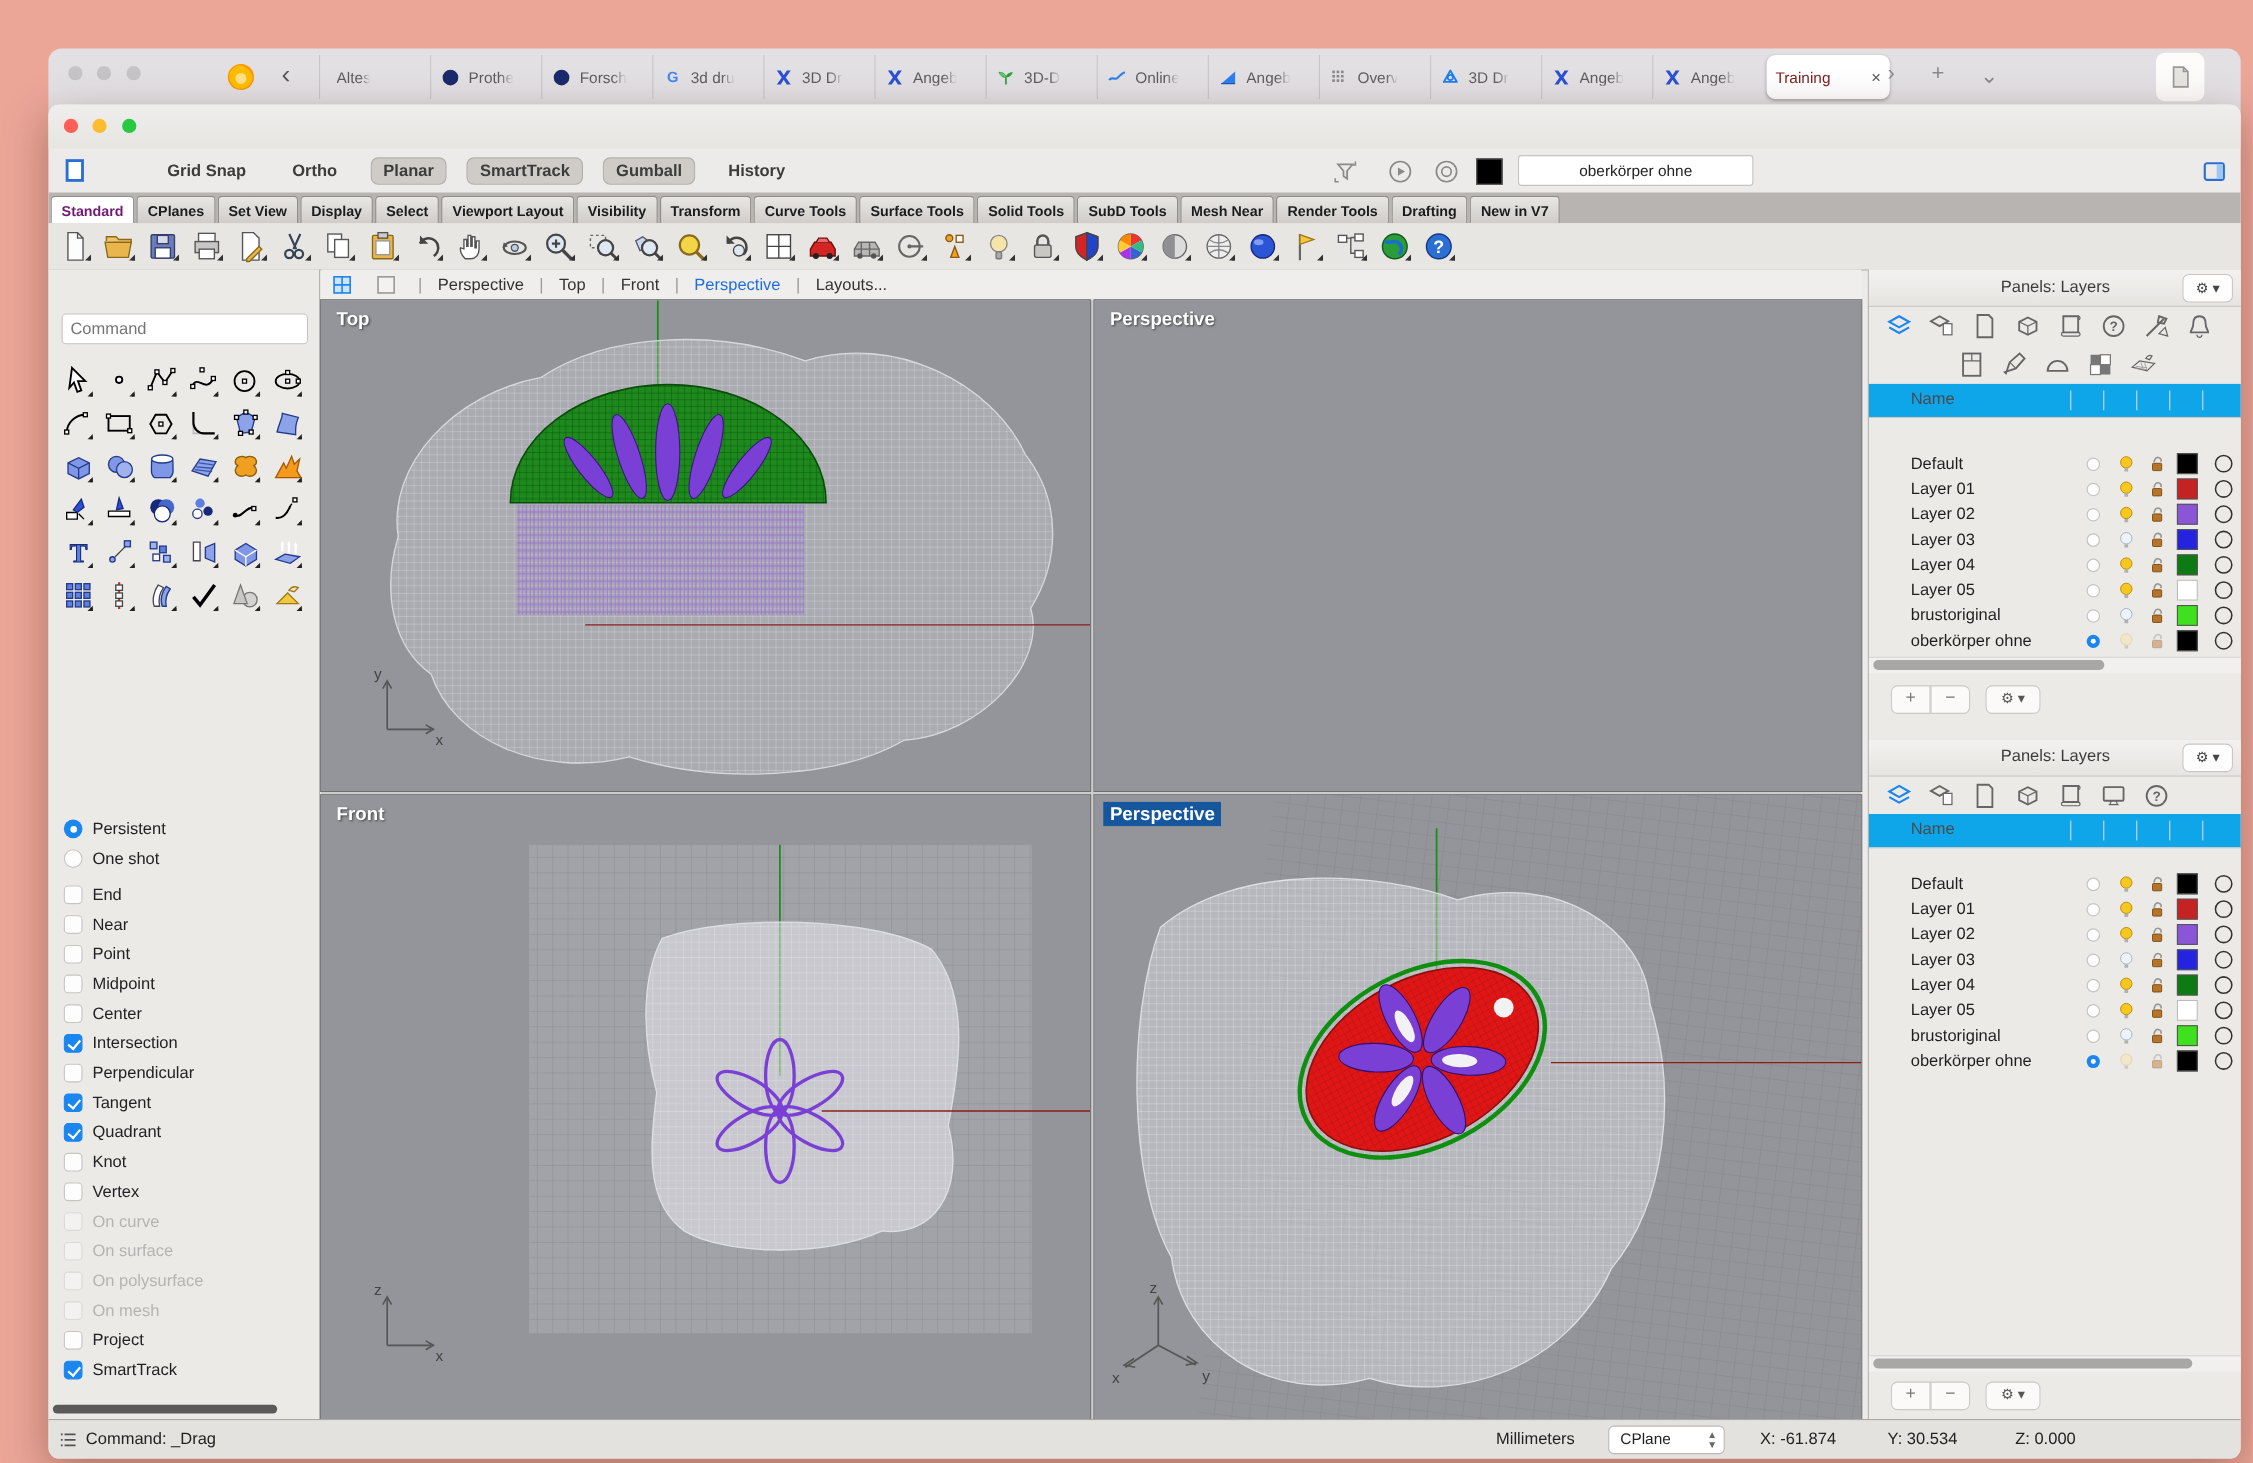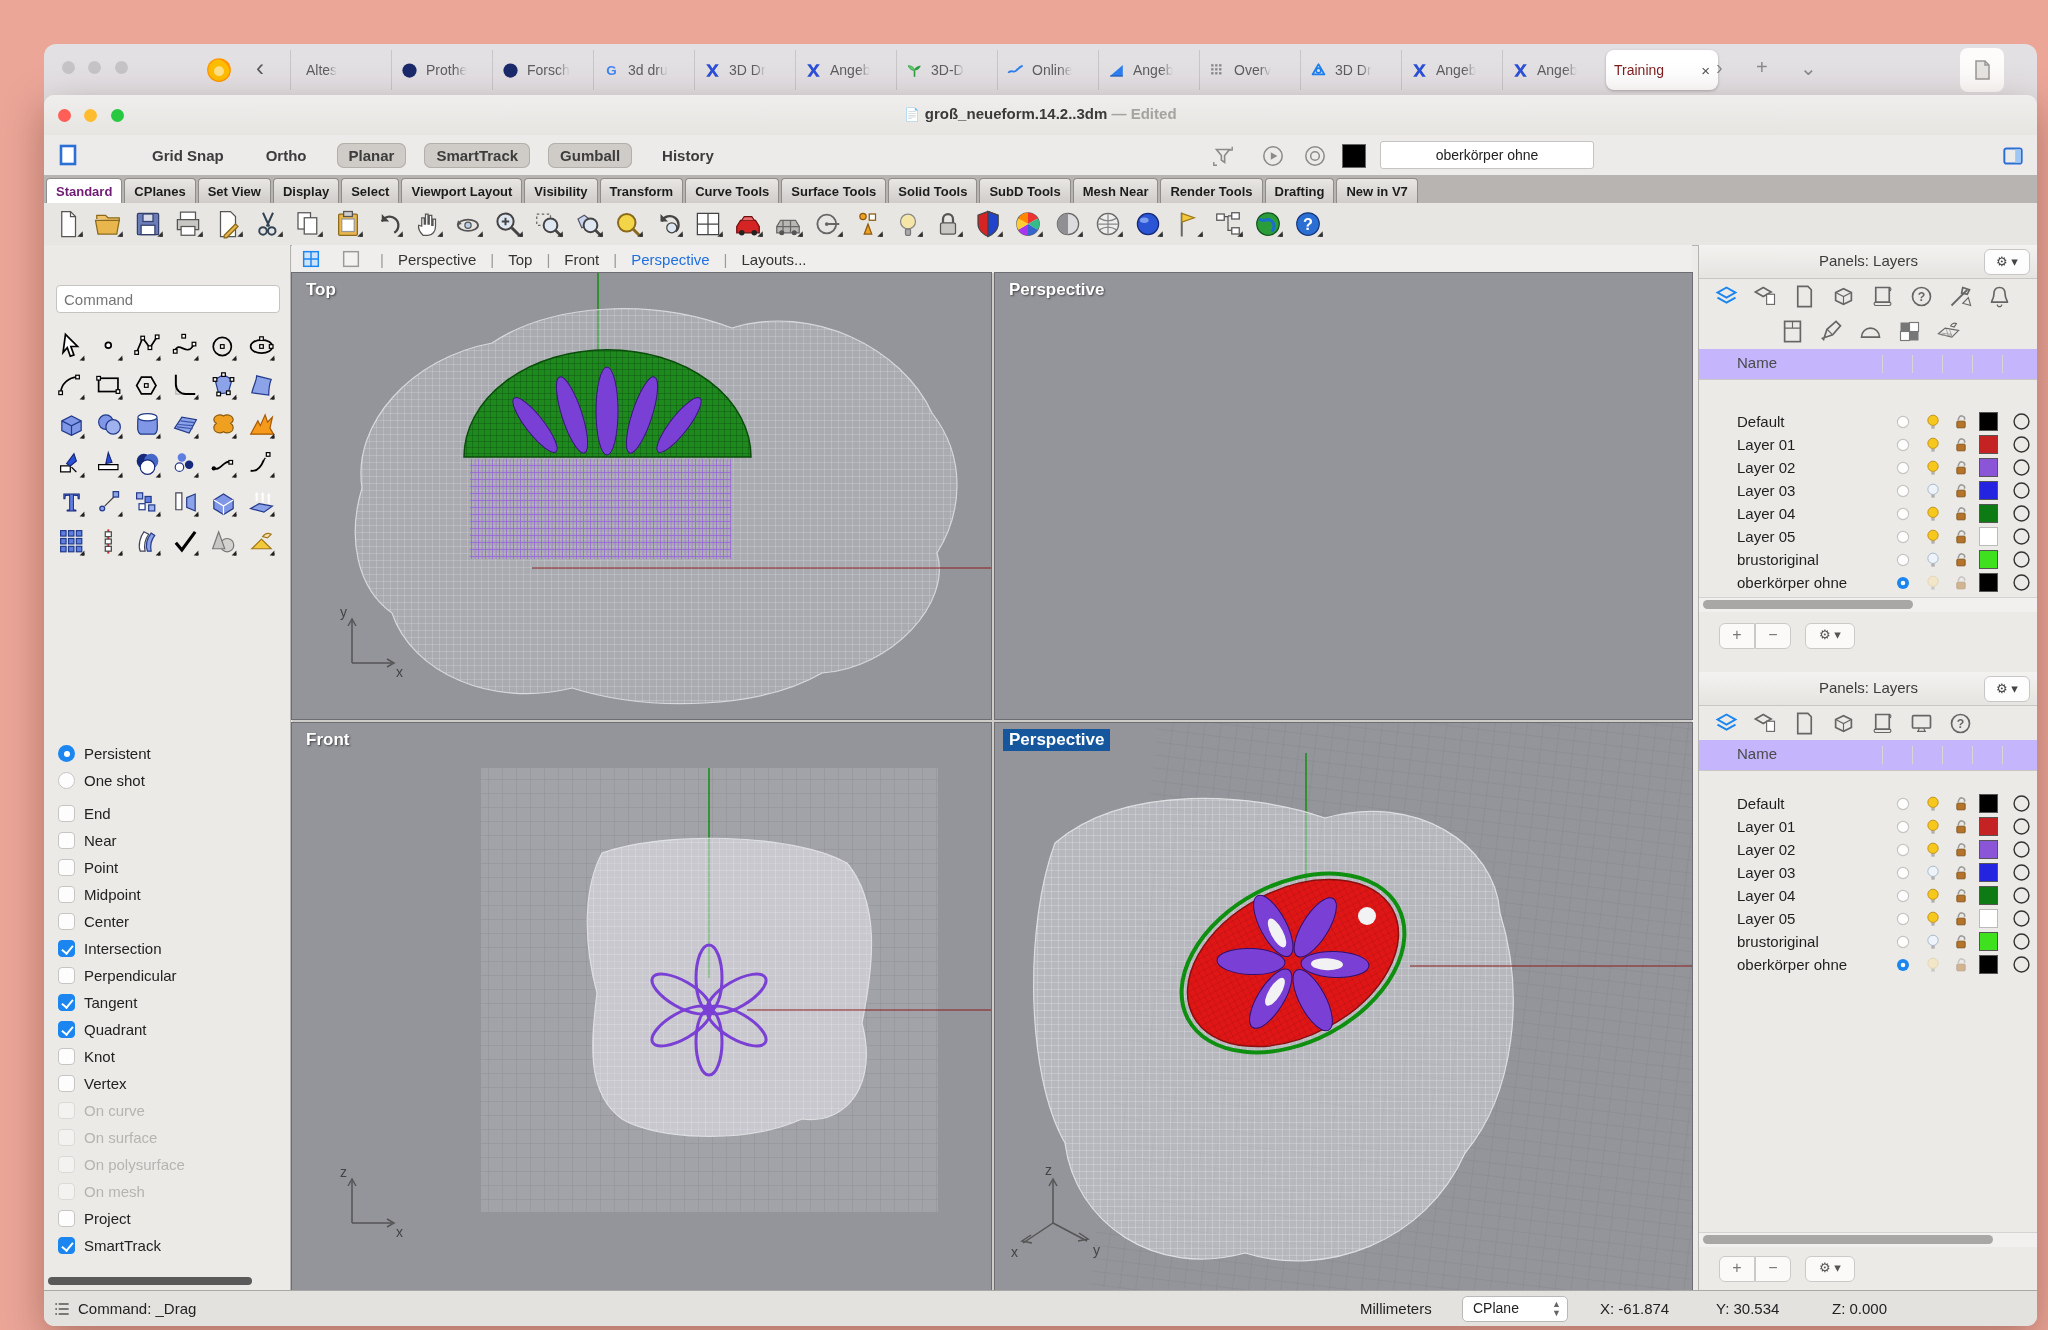--- a/index.html
+++ b/index.html
@@ -56,21 +56,21 @@
 .vp{position:absolute;background:#94959a;outline:1px solid #6d6e73}
 .vplabel{position:absolute;left:8px;top:6px;font-size:17px;font-weight:bold;color:#fff;text-shadow:1px 1px 2px rgba(0,0,0,.55);padding:1px 6px}
 .vplabel.active{background:#15569d;text-shadow:none}
 
 .rightpanel{position:absolute;left:1654px;top:150px;width:339px;height:1045px;background:#eceae7;border-left:1px solid #b5b3b0}
 .lp-head{position:relative;height:33px;background:linear-gradient(#f4f2f0,#e6e4e1);border-bottom:1px solid #c9c7c5}
 .lp-title{position:absolute;width:100%;text-align:center;top:7px;font-size:15px;color:#3c3c3c}
 .gearbtn{position:absolute;right:8px;top:4px;width:44px;height:24px;background:#fdfdfd;border:1px solid #c9c7c5;border-radius:6px;font-size:13px;color:#444;text-align:center;line-height:24px}
 .lp-icons{display:flex;align-items:center;justify-content:flex-start;gap:12px;padding-left:14px}
 .lp-name{font-size:15px;color:#4a4a4a;position:absolute;left:38px}
-.lp-colhead{position:relative;height:30px;border-bottom:1px solid #c9c7c5;background:#c4b5fd}
+.lp-colhead{position:relative;height:30px;border-bottom:1px solid #c9c7c5;background:#0ea5e9}
 .ltick{position:absolute;top:6px;width:1px;height:18px;background:#d8d6d4}
 .lrow{position:absolute;left:0;width:100%;height:23px;display:flex;align-items:center}
 .lrow .nm{position:absolute;left:38px;font-size:15px;color:#1f1f1f;white-space:nowrap}
 .lrow .cell{position:absolute}
 .sw{width:19px;height:19px;box-sizing:border-box;border:1px solid #666}
 .hscroll{position:absolute;left:0;width:100%;height:14px;background:#f2f0ee;border-top:1px solid #d5d3d1}
 .hthumb{position:absolute;left:4px;top:2px;height:9px;border-radius:5px;background:#a9a7a5}
 .pm-group{position:absolute;left:20px;display:flex}
 .pmbtn{width:34px;height:24px;background:#fbfaf9;border:1px solid #cccac8;font-size:16px;color:#777;text-align:center;line-height:22px}
 .pmbtn:first-child{border-radius:6px 0 0 6px}
@@ -234,21 +234,20 @@
   </div>
 
   <div class="rhino">
 
     <div class="titlebar">
       <div class="abs" style="left:14px;top:13px">
         <span class="tl" style="background:#ff5f57"></span>
         <span class="tl" style="background:#febc2e"></span>
         <span class="tl" style="background:#28c840"></span>
       </div>
-      <div class="title-txt"><span style="font-size:13px">📄</span> <b>groß_neueform.14.2..3dm</b> <span style="color:#a5a3a0">—</span> <span class="edited">Edited</span></div>
     </div>
 
     <div class="togglebar">
       <span style="margin:0 60px 0 12px">
         <svg width="24" height="24" viewBox="0 0 24 24">
             <rect x="5" y="3" width="14" height="18" fill="#fff" stroke="#2b6fd4" stroke-width="2.6"></rect>
           </svg>
       </span>
       <span id="togglebtns" style="display:flex;align-items:flex-end">
           <div class="tbtn">Grid Snap</div>

